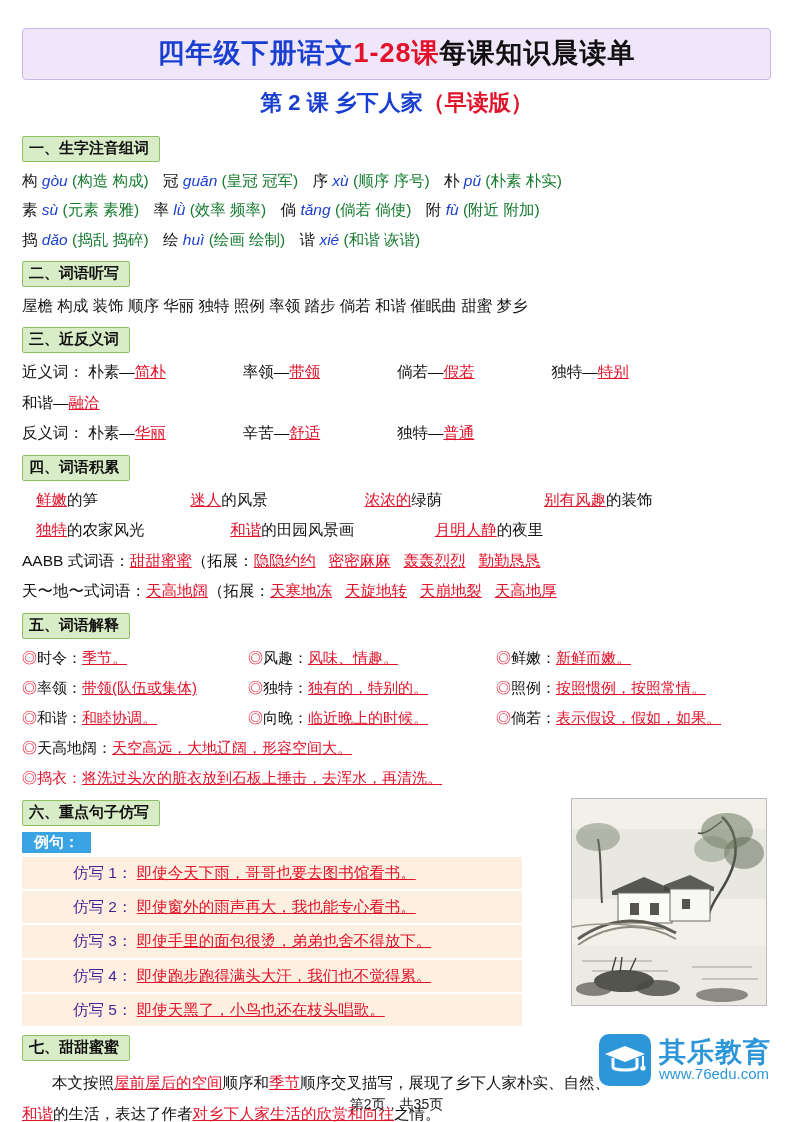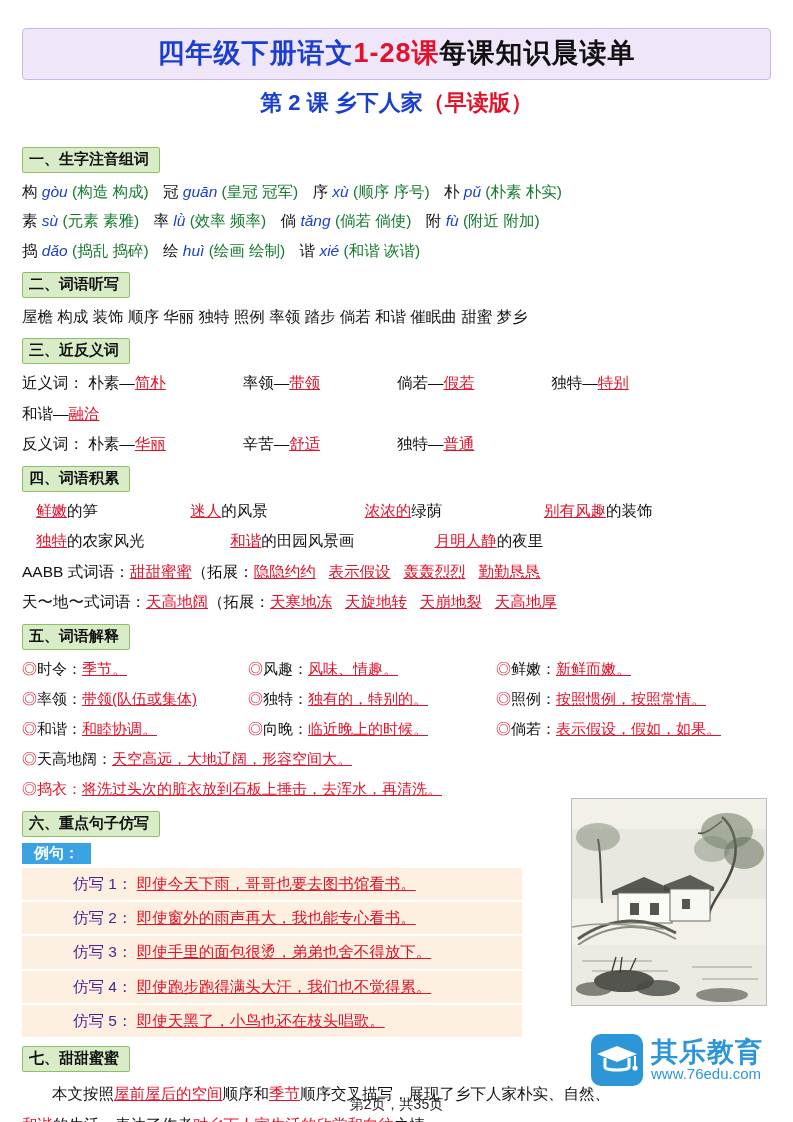--- a/index.html
+++ b/index.html
@@ -30,21 +30,21 @@
   }
   .banner .t1 { font-size: 27px; font-weight: bold; letter-spacing: 1px; }
   .banner .t1 .blue { color:#1a3fd0; }
   .banner .t1 .red { color:#e1122a; }
   .banner .t1 .dark { color:#111; }
   .subtitle {
     text-align:center;
     font-size: 22px;
     font-weight: bold;
     color: #e1122a;
-    margin: 8px 0 22px 0;
+    margin: 8px 0 11px 0;
   }
   .subtitle .blue { color:#1a3fd0; }
   
   .sec {
     display:inline-block;
     background:#d9ecc8;
     border:1px solid #8fbf63;
     color:#111;
     font-weight:bold;
     font-size:15px;
@@ -107,21 +107,21 @@
   }
   .painting svg { display:block; }
 
   
   .theme-text { font-size:15.5px; line-height:2.0; text-indent: 0; }
   .theme-p { margin-top:2px; }
 
   
   .wm {
     position:absolute;
-    right: 30px;
+    right: 22px;
     bottom: 34px;
     display:flex;
     align-items:center;
     opacity:0.92;
   }
   .wm .mark { width:56px; height:56px; margin-right:6px; }
   .wm .txt { line-height:1.05; }
   .wm .txt .big { font-size:27px; font-weight:bold; color:#1b8ed6; letter-spacing:1px;}
   .wm .txt .small { font-size:15px; color:#1b8ed6; }
 
@@ -198,21 +198,21 @@
     <span class="acc-item" style="min-width:170px;"><span class="red ul">迷人</span><span>的风景</span></span>
     <span class="acc-item" style="min-width:175px;"><span class="red ul">浓浓的</span><span>绿荫</span></span>
     <span class="acc-item"><span class="red ul">别有风趣</span><span>的装饰</span></span>
   </div>
   <div class="acc-line" style="padding-left:14px;">
     <span class="acc-item" style="min-width:190px;"><span class="red ul">独特</span><span>的农家风光</span></span>
     <span class="acc-item" style="min-width:200px;"><span class="red ul">和谐</span><span>的田园风景画</span></span>
     <span class="acc-item"><span class="red ul">月明人静</span><span>的夜里</span></span>
   </div>
   <div class="acc-line">
-    <span>AABB 式词语：</span><span class="red ul">甜甜蜜蜜</span><span>（拓展：</span><span class="red ul">隐隐约约</span>&nbsp;&nbsp;&nbsp;<span class="red ul">表示假设</span>&nbsp;&nbsp;&nbsp;<span class="red ul">轰轰烈烈</span>&nbsp;&nbsp;&nbsp;<span class="red ul">勤勤恳恳</span>
+    <span>AABB 式词语：</span><span class="red ul">甜甜蜜蜜</span><span>（拓展：</span><span class="red ul">隐隐约约</span>&nbsp;&nbsp;&nbsp;<span class="red ul">密密麻麻</span>&nbsp;&nbsp;&nbsp;<span class="red ul">轰轰烈烈</span>&nbsp;&nbsp;&nbsp;<span class="red ul">勤勤恳恳</span>
   </div>
   <div class="acc-line">
     <span>天〜地〜式词语：</span><span class="red ul">天高地阔</span><span>（拓展：</span><span class="red ul">天寒地冻</span>&nbsp;&nbsp;&nbsp;<span class="red ul">天旋地转</span>&nbsp;&nbsp;&nbsp;<span class="red ul">天崩地裂</span>&nbsp;&nbsp;&nbsp;<span class="red ul">天高地厚</span>
   </div>
 
   
   <div class="sec">五、词语解释</div>
   <div class="exp-grid">
     <div class="exp-cell"><span class="circ">◎</span><span>时令：</span><span class="red ul">季节。</span></div>
     <div class="exp-cell"><span class="circ">◎</span><span>风趣：</span><span class="red ul">风味、情趣。</span></div>

